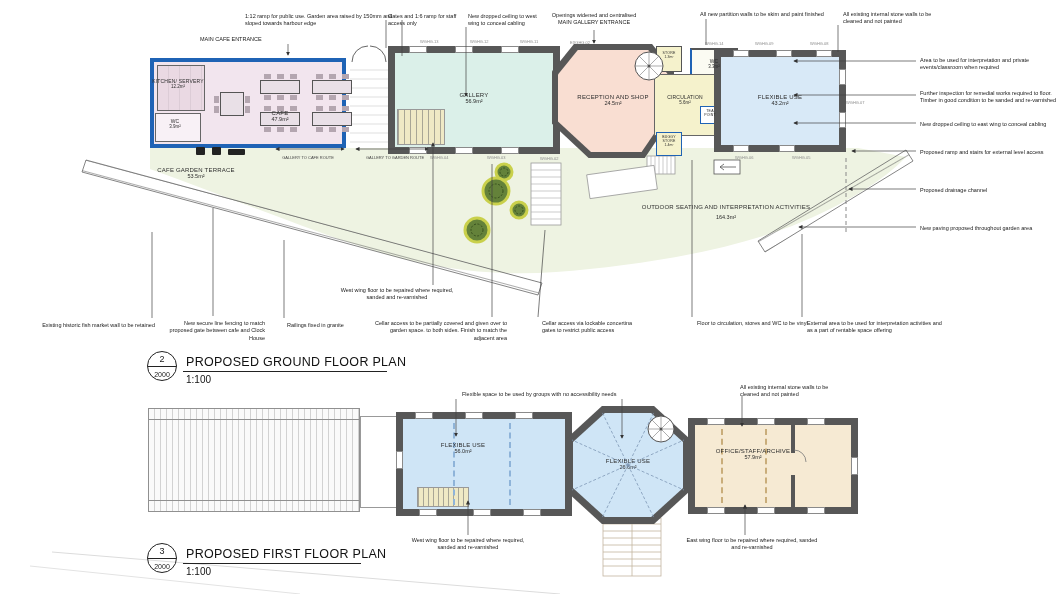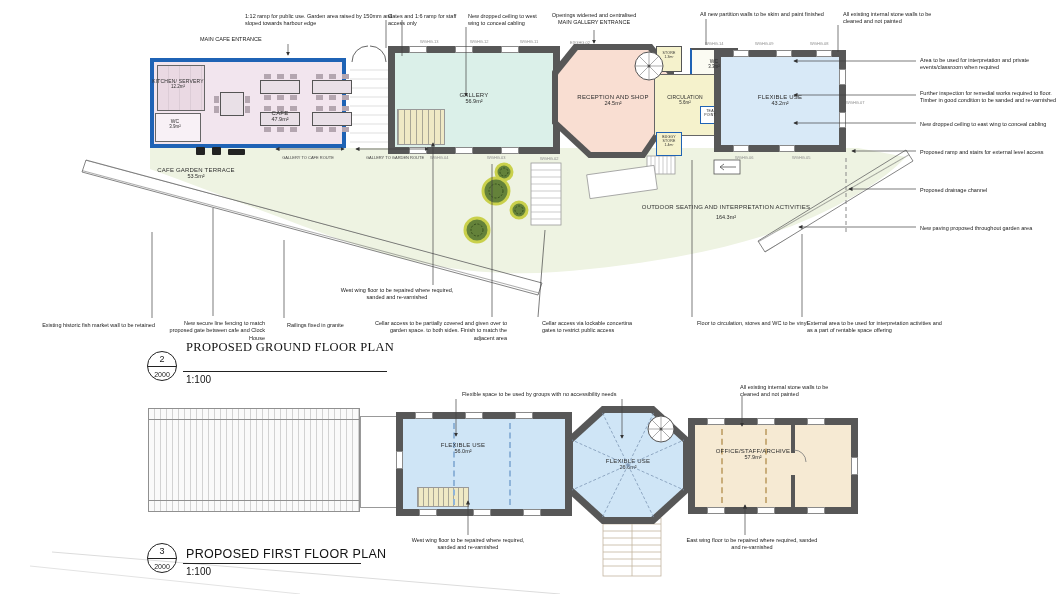--- a/index.html
+++ b/index.html
@@ -243,21 +243,21 @@
   <div class="note" style="left:542px;top:320px;width:92px;">Cellar access via lockable concertina gates to restrict public access</div>
   <div class="note" style="left:697px;top:320px;width:112px;">Floor to circulation, stores and WC to be vinyl</div>
   <div class="note" style="left:807px;top:320px;width:138px;">External area to be used for interpretation activities and as a part of rentable space offering</div>
 
   <div class="titleblock" style="left:0;top:0;">
     <div class="tb-circle" style="left:147px;top:351px;">
       <div class="ln"></div>
       <div class="num">2</div>
       <div class="sheet">2000</div>
     </div>
-    <div class="tb-title" style="left:186px;top:340px;font-family:Liberation Serif, serif;">PROPOSED GROUND FLOOR PLAN</div>
+    <div class="tb-title" style="left:186px;top:355px;">PROPOSED GROUND FLOOR PLAN</div>
     <div class="tb-rule" style="left:183px;top:371px;width:204px;"></div>
     <div class="tb-scale" style="left:186px;top:374px;">1:100</div>
   </div>
 
   <div class="room" style="left:148px;top:408px;width:212px;height:104px;border:1px solid #909090;background:repeating-linear-gradient(90deg,#fafafa 0 5px,#d2d2d2 5px 6px);">
     <div class="abs" style="left:0;right:0;top:10px;bottom:10px;border-top:1px solid #909090;border-bottom:1px solid #909090;"></div>
   </div>
   <div class="room" style="left:360px;top:416px;width:38px;height:92px;border:1px solid #999;background:#fff;z-index:2;"></div>
 
   <div class="room" style="left:396px;top:412px;width:176px;height:104px;border:7px solid #575757;background:#cfe5f6;">

